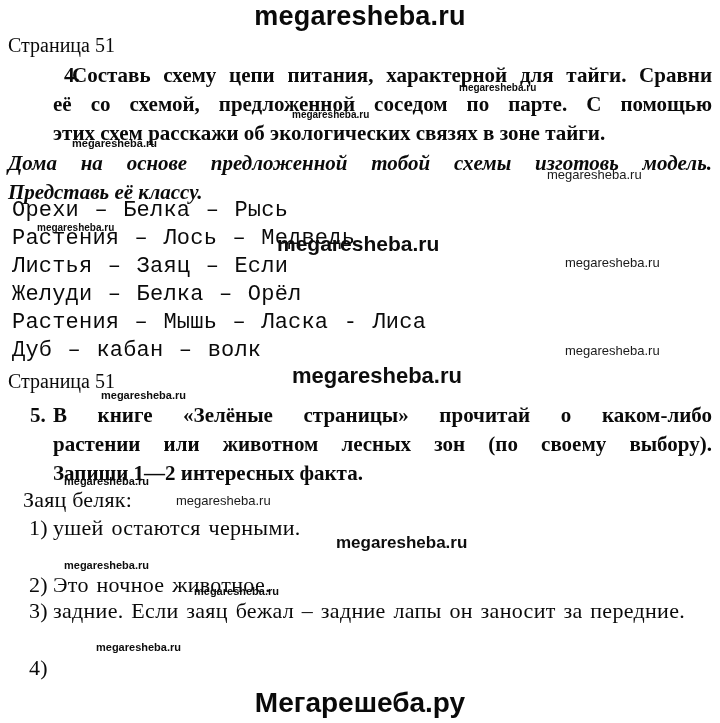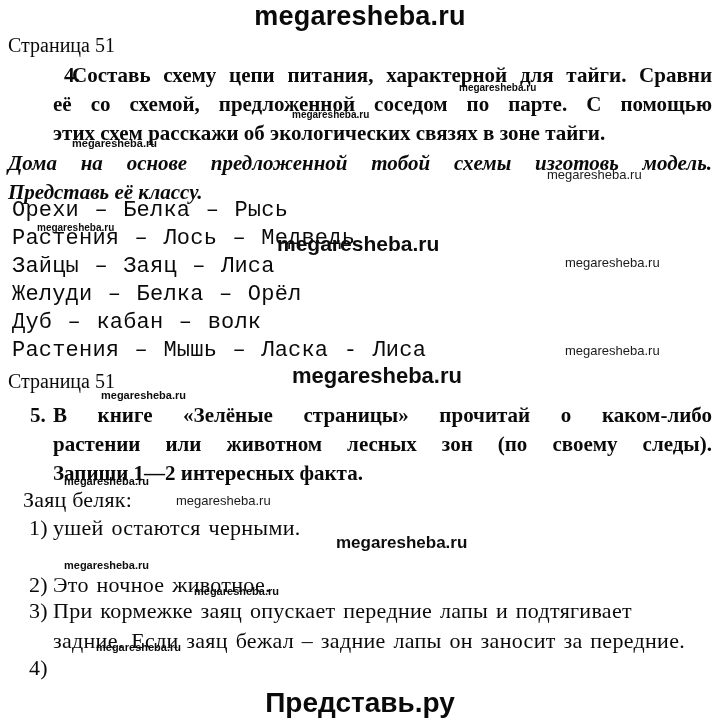--- a/index.html
+++ b/index.html
@@ -90,35 +90,35 @@
     <span>Дома на основе предложенной тобой схемы изготовь модель.</span>
   </div>
   <div class="line">
     <span>Представь её классу.</span>
   </div>
 </div>
 
 <div class="abs chains" style="top:197px; left:12px;font-family:Liberation Mono, monospace;">
   <div class="chain-row">Орехи – Белка – Рысь</div>
   <div class="chain-row">Растения – Лось – Медведь</div>
-  <div class="chain-row">Зайцы – Заяц – Лиса</div>
+  <div class="chain-row">Листья – Заяц – Если</div>
   <div class="chain-row">Желуди – Белка – Орёл</div>
+  <div class="chain-row">Растения – Мышь – Ласка - Лиса</div>
   <div class="chain-row">Дуб – кабан – волк</div>
-  <div class="chain-row">Растения – Мышь – Ласка - Лиса</div>
 </div>
 
 <div class="abs page-label" style="top:370px; left:8px;">Страница 51</div>
 
 <div class="abs para bold-serif" style="top:401px; left:53px; width:659px;">
   <div class="line just">
     <span class="num" style="left:-23px;">5.</span>
     <span>В книге «Зелёные страницы» прочитай о каком-либо</span>
   </div>
   <div class="line just">
-    <span>растении или животном лесных зон (по своему следы).</span>
+    <span>растении или животном лесных зон (по своему выбору).</span>
   </div>
   <div class="line">
     <span>Запиши 1—2 интересных факта.</span>
   </div>
 </div>
 
 <div class="abs intro-line" style="top:487px; left:8px;">Заяц беляк:</div>
 
 <div class="abs fact" style="top:513px; left:53px;">
   <div class="line">
@@ -132,34 +132,33 @@
 <div class="abs fact" style="top:570px; left:53px;">
   <div class="line">
     <span class="num" style="left:-24px;">2)</span>
     <span>Это ночное животное.</span>
   </div>
 </div>
 
 <div class="abs fact" style="top:596px; left:53px;">
   <div class="line">
     <span class="num" style="left:-24px;">3)</span>
-    <span>При кормежке заяц опускает передние лапы и подтягивает</span>
   </div>
   <div class="line">
     <span>задние. Если заяц бежал – задние лапы он заносит за передние.</span>
   </div>
 </div>
 
 <div class="abs fact" style="top:653px; left:53px;">
   <div class="line">
     <span class="num" style="left:-24px;">4)</span>
   </div>
 </div>
 
-<div class="abs site-title site-bottom">Представь.ру</div>
+<div class="abs site-title site-bottom">Мегарешеба.ру</div>
 
 <span class="wm wm-b" style="left:459px; top:82px;  font-size:10px;">megaresheba.ru</span>
 <span class="wm wm-b" style="left:292px; top:109px; font-size:10px;">megaresheba.ru</span>
 <span class="wm wm-b" style="left:72px;  top:137px; font-size:11px;">megaresheba.ru</span>
 <span class="wm wm-r" style="left:547px; top:167px; font-size:13px;">megaresheba.ru</span>
 <span class="wm wm-b" style="left:37px;  top:222px; font-size:10px;">megaresheba.ru</span>
 <span class="wm wm-b" style="left:277px; top:232px; font-size:21px;">megaresheba.ru</span>
 <span class="wm wm-r" style="left:565px; top:255px; font-size:13px;">megaresheba.ru</span>
 <span class="wm wm-r" style="left:565px; top:343px; font-size:13px;">megaresheba.ru</span>
 <span class="wm wm-b" style="left:292px; top:363px; font-size:22px;">megaresheba.ru</span>

